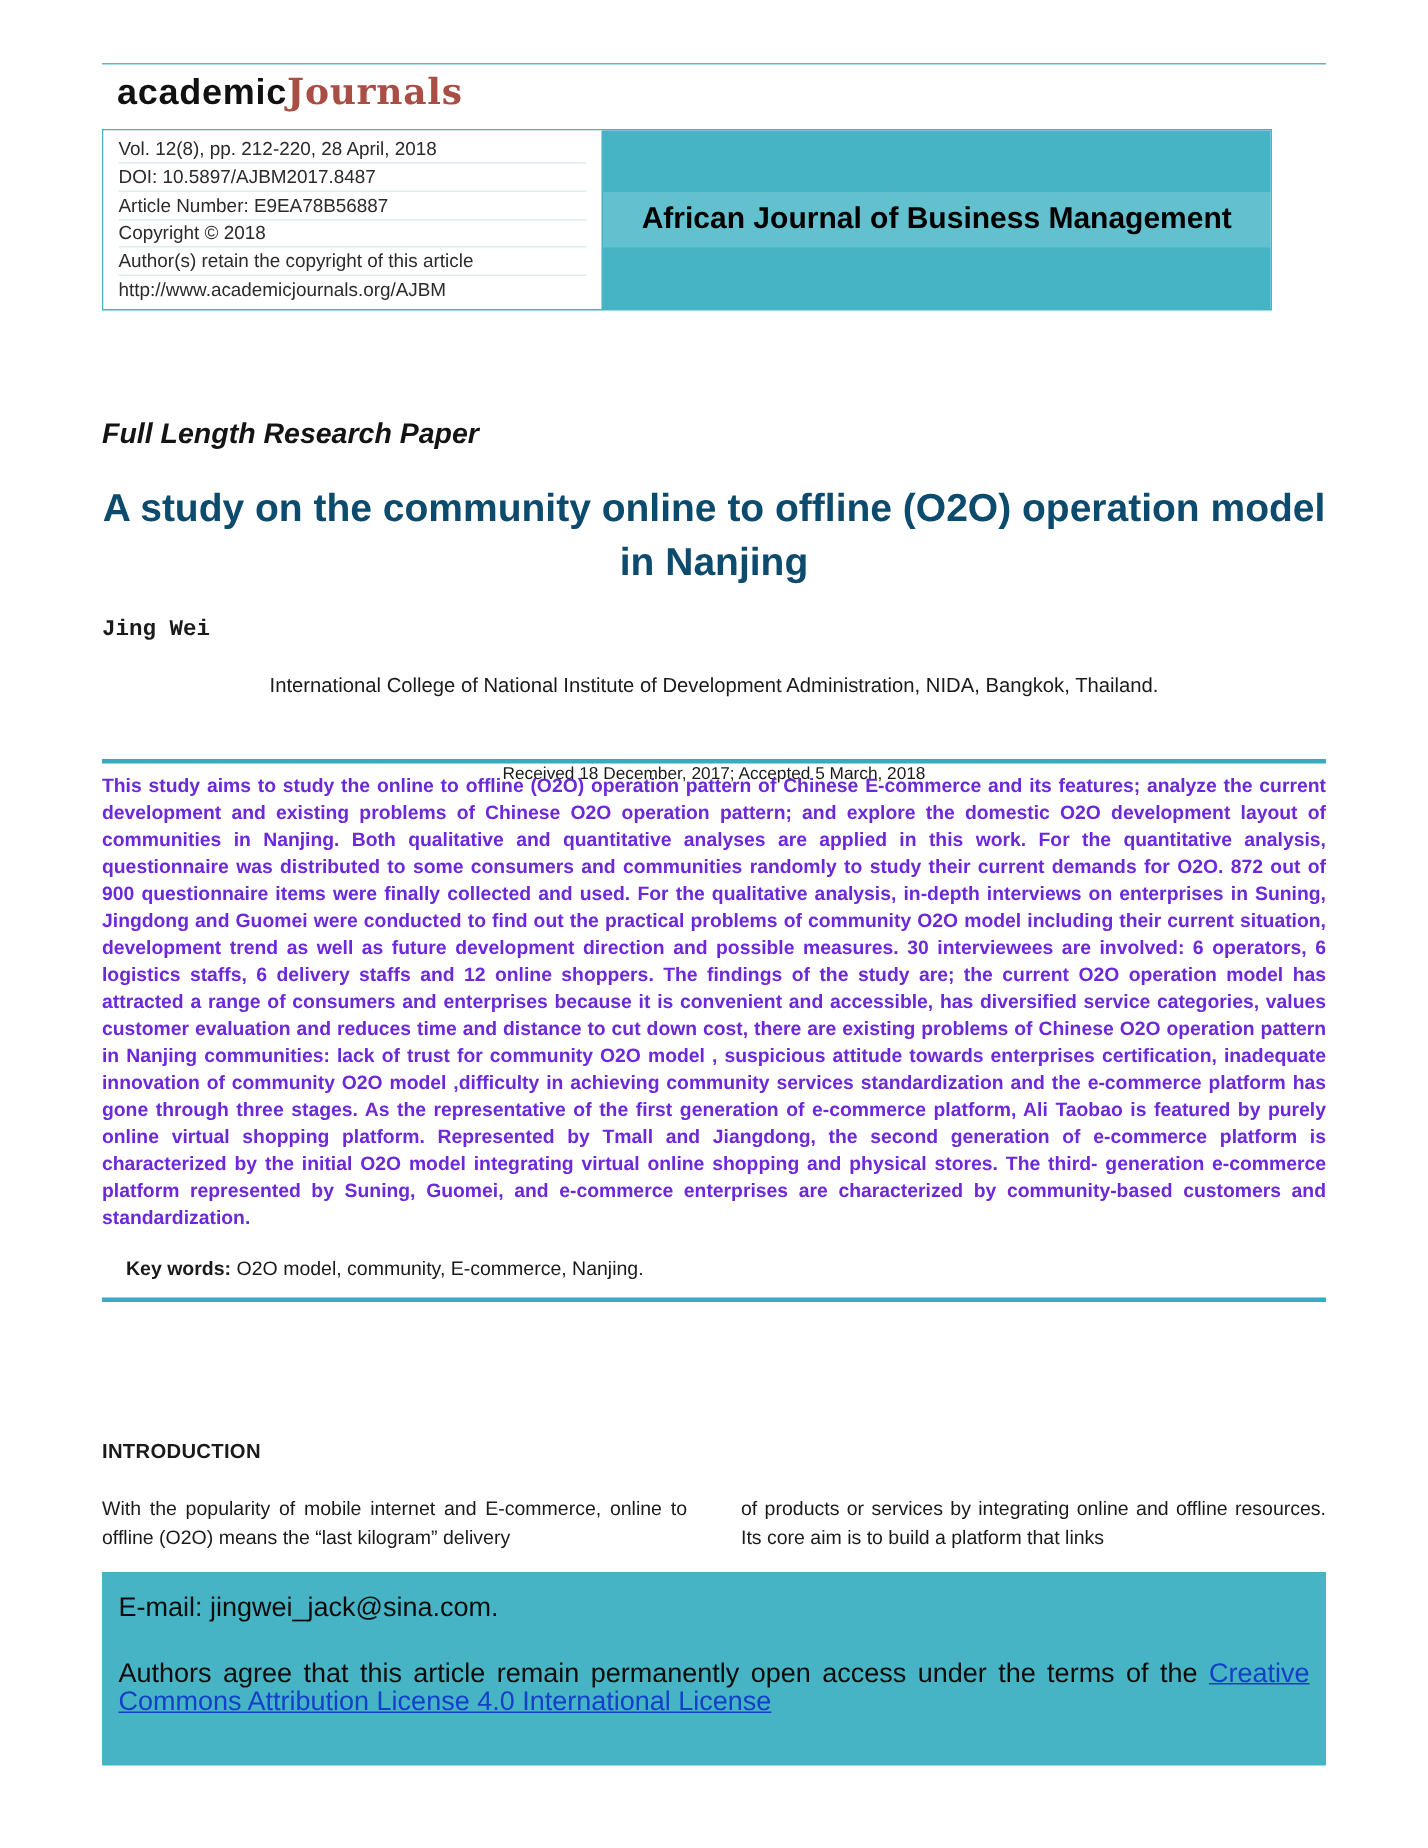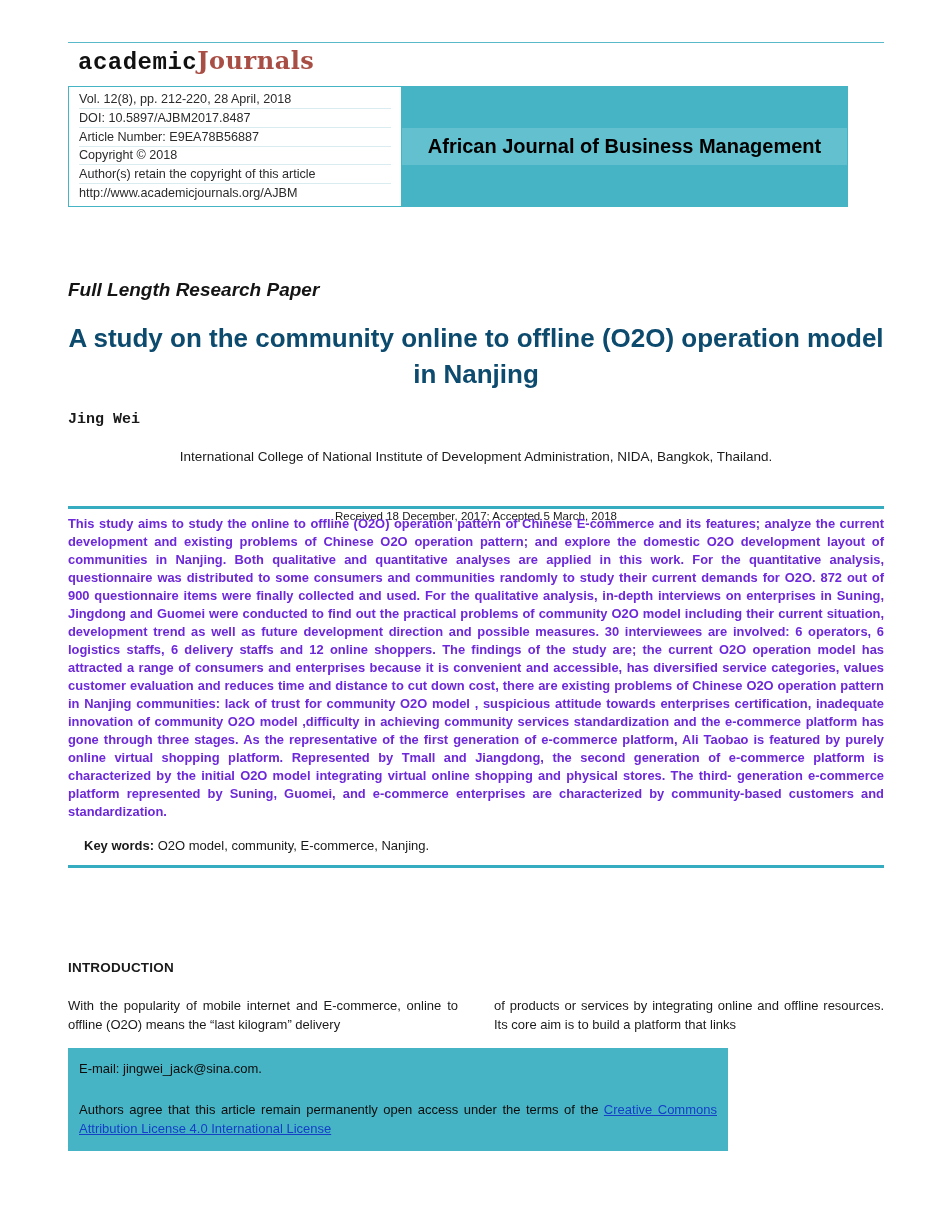--- a/index.html
+++ b/index.html
@@ -19,21 +19,21 @@
     width: 816px; height: 1px;
     background: #59b9c9;
   }
   .logo {
     position: absolute;
     left: 78px; top: 46px;
     font-size: 24px;
     font-weight: bold;
     letter-spacing: 0.5px;
   }
-  .logo .logo-academic { color: #111111; font-family: Liberation Mono, monospace; }
+  .logo .logo-academic { color: #111111; font-family: Liberation Sans, sans-serif; }
   .logo .logo-journals { color: #a84e44; font-family: "DejaVu Serif", serif; }
   .header-block {
     position: absolute;
     left: 68px; top: 86px;
     width: 780px; height: 121px;
     display: flex;
     border: 1px solid #45b4c5;
   }
   .journal-info {
     width: 333px;
@@ -147,24 +147,24 @@
   }
   .intro-col {
     width: 390px;
     font-size: 13px;
     line-height: 19px;
     text-align: justify;
   }
   .footer-box {
     position: absolute;
     left: 68px; top: 1048px;
-    width: 660px;
+    width: 816px;
     background: #46b4c5;
-    padding: 13px 11px 13px 11px;
-    font-size: 13px;
+    padding: 13px 11px 33px 11px;
+    font-size: 18px;
     color: #0c0c0c;
   }
   .footer-email { margin-bottom: 24px; }
   .license-paragraph {
     text-align: justify;
     line-height: 19px;
   }
   .license-link {
     color: #1440c8;
     text-decoration: underline;

